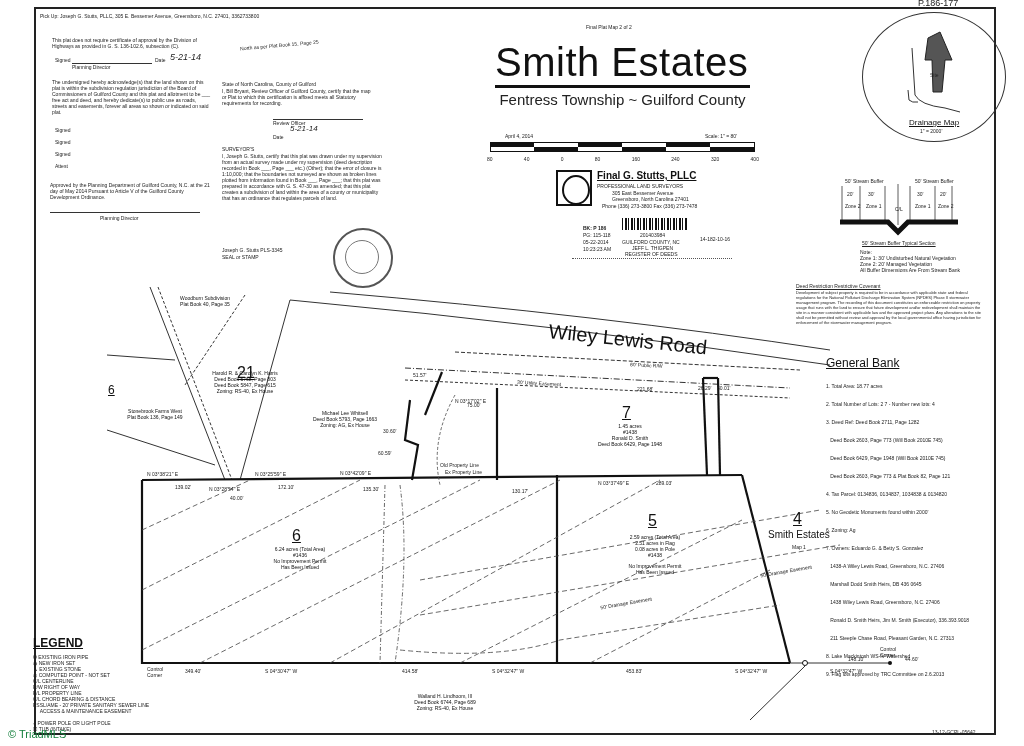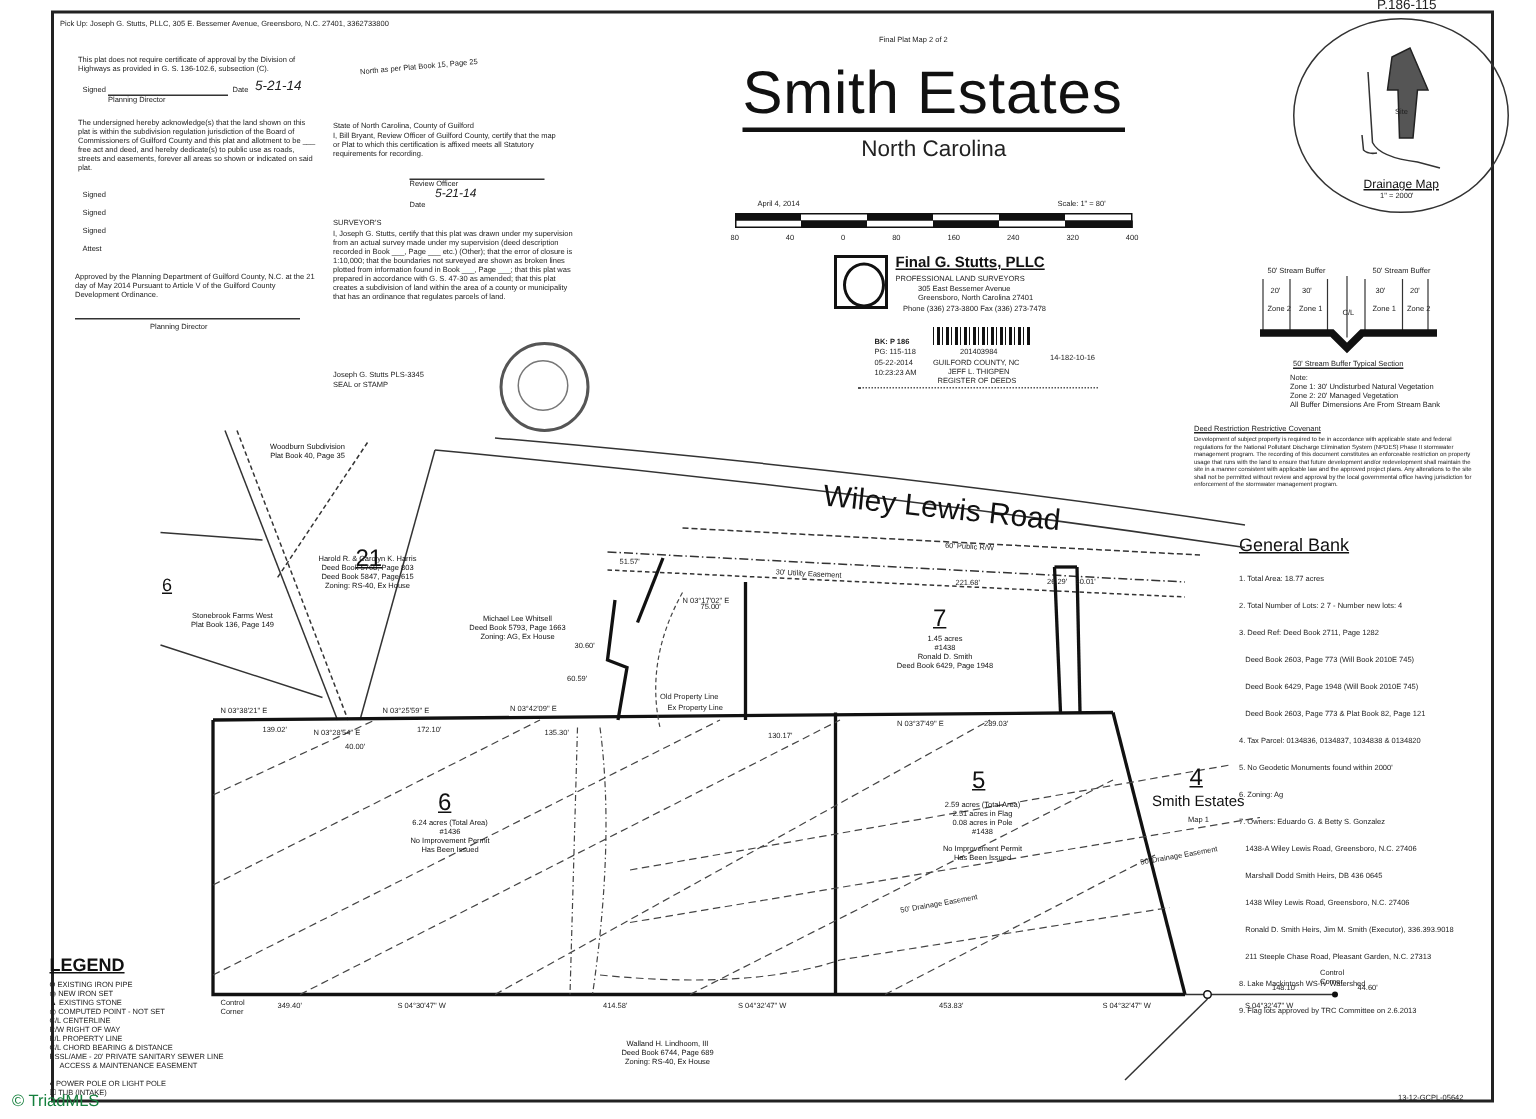--- a/index.html
+++ b/index.html
@@ -21,21 +21,21 @@
   .scalebar{position:absolute;left:490px;top:142px;width:265px;height:14px;}
   .seg{position:absolute;height:5px;border:1px solid #111;box-sizing:border-box;}
   svg{position:absolute;left:0;top:0;}
 </style>
 </head>
 <body>
 
 <div class="sheet"></div>
 
 <div class="abs tiny" style="left:40px;top:13px;width:300px;">Pick Up: Joseph G. Stutts, PLLC, 305 E. Bessemer Avenue, Greensboro, N.C. 27401, 3362733800</div>
-<div class="abs tiny" style="left:918px;top:0px;font-size:9px;">P.186-115</div>
+<div class="abs tiny" style="left:918px;top:0px;font-size:9px;">P.186-177</div>
 <div class="abs tiny" style="left:586px;top:24px;">Final Plat   Map 2 of 2</div>
 <div class="abs tiny" style="left:240px;top:42px;transform:rotate(-5deg);">North as per Plat Book 15, Page 25</div>
 
 <div class="abs tiny" style="left:52px;top:37px;width:152px;">This plat does not require certificate of approval by the Division of Highways as provided in G. S. 136-102.6, subsection (C).</div>
 <div class="abs tiny" style="left:55px;top:57px;">Signed</div>
 <div class="abs" style="left:72px;top:63px;width:80px;border-bottom:1px solid #333;"></div>
 <div class="abs tiny" style="left:155px;top:57px;">Date</div>
 <div class="abs small" style="left:170px;top:54px;font-style:italic;font-size:9px;">5-21-14</div>
 <div class="abs tiny" style="left:72px;top:64px;">Planning Director</div>
 
@@ -57,21 +57,21 @@
 <div class="abs tiny" style="left:222px;top:146px;">SURVEYOR'S</div>
 <div class="abs tiny" style="left:222px;top:153px;width:160px;">I, Joseph G. Stutts, certify that this plat was drawn under my supervision from an actual survey made under my supervision (deed description recorded in Book ___, Page ___ etc.) (Other); that the error of closure is 1:10,000; that the boundaries not surveyed are shown as broken lines plotted from information found in Book ___, Page ___; that this plat was prepared in accordance with G. S. 47-30 as amended; that this plat creates a subdivision of land within the area of a county or municipality that has an ordinance that regulates parcels of land.</div>
 <div class="abs tiny" style="left:222px;top:247px;">Joseph G. Stutts   PLS-3345</div>
 <div class="abs tiny" style="left:222px;top:254px;">SEAL or STAMP</div>
 
 <div class="abs tiny" style="left:505px;top:133px;">April 4, 2014</div>
 <div class="abs tiny" style="left:705px;top:133px;">Scale: 1" = 80'</div>
 <div class="title">Smith Estates</div>
 <div class="title-rule"></div>
 <div class="subtitle">
-  <div>North Carolina</div>
+  <div>Fentress Township ~ Guilford County</div>
 </div>
 <div class="scalebar">
   <div class="seg" style="left:0;top:0;width:44px;background:#111;"></div>
   <div class="seg" style="left:44px;top:5px;width:44px;background:#111;"></div>
   <div class="seg" style="left:88px;top:0;width:44px;background:#111;"></div>
   <div class="seg" style="left:132px;top:5px;width:44px;background:#111;"></div>
   <div class="seg" style="left:176px;top:0;width:44px;background:#111;"></div>
   <div class="seg" style="left:220px;top:5px;width:45px;background:#111;"></div>
   <div class="seg" style="left:0;top:0;width:265px;height:10px;background:transparent;"></div>
 </div>

